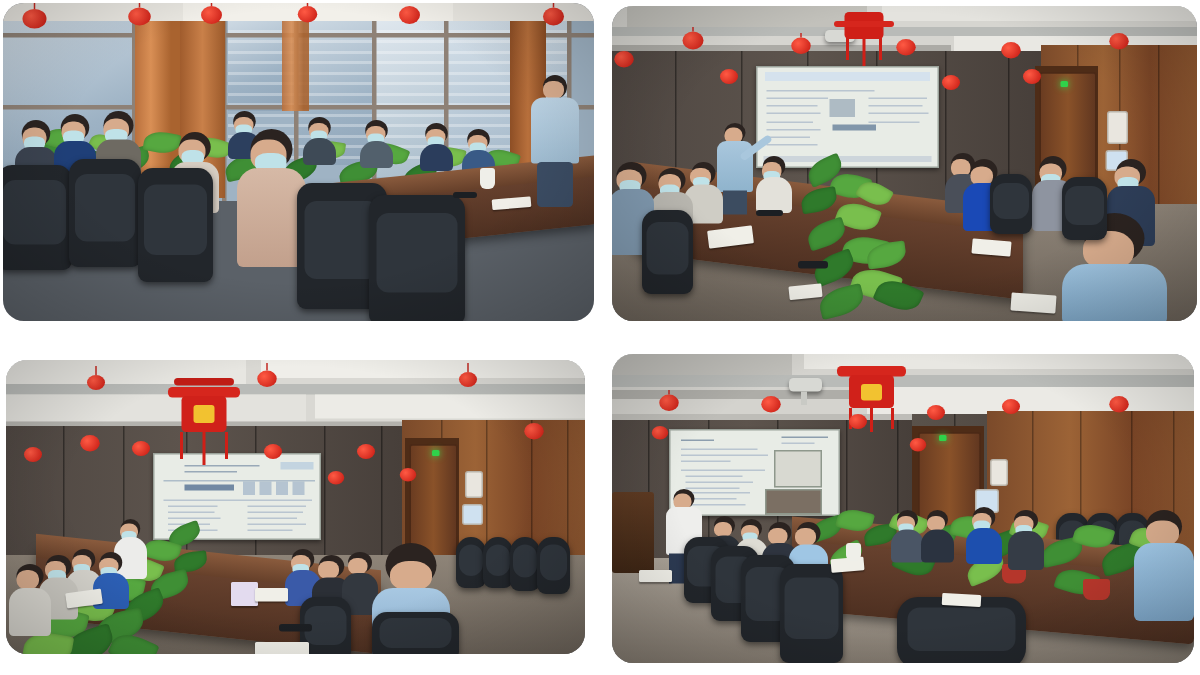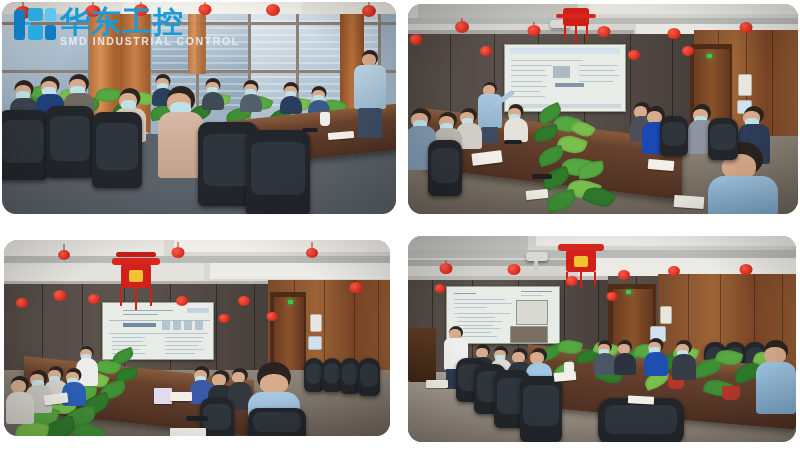--- a/index.html
+++ b/index.html
@@ -825,26 +825,14 @@
 
       <div class="paper" style="left:146px;top:136px;width:22px;height:9px;transform:rotate(-5deg);"></div>
       <div class="paper" style="left:220px;top:160px;width:26px;height:8px;transform:rotate(3deg);"></div>
       <div class="paper" style="left:18px;top:144px;width:22px;height:8px;"></div>
       <div class="cup" style="left:156px;top:126px;width:10px;height:12px;"></div>
 
       <div class="vign"></div>
     </div>
   </div>
 
-  <div id="logo">
-    <div class="mark">
-      <i style="left:0;top:2px;width:11px;height:30px;background:#0f7cc4;border-radius:3px;"></i>
-      <i style="left:14px;top:0;width:15px;height:13px;background:#29abe2;border-radius:3px;"></i>
-      <i style="left:14px;top:17px;width:15px;height:15px;background:#29abe2;border-radius:3px;"></i>
-      <i style="left:31px;top:0;width:11px;height:13px;background:#5ec6ef;border-radius:3px;"></i>
-      <i style="left:31px;top:17px;width:11px;height:15px;background:#0f7cc4;border-radius:3px;"></i>
-      <i style="left:11px;top:14px;width:6px;height:3px;background:#29abe2;"></i>
-    </div>
-    <div class="cn">华东工控</div>
-    <div class="en">SMD INDUSTRIAL CONTROL</div>
-  </div>
 
 </div>
 
 </body></html>

